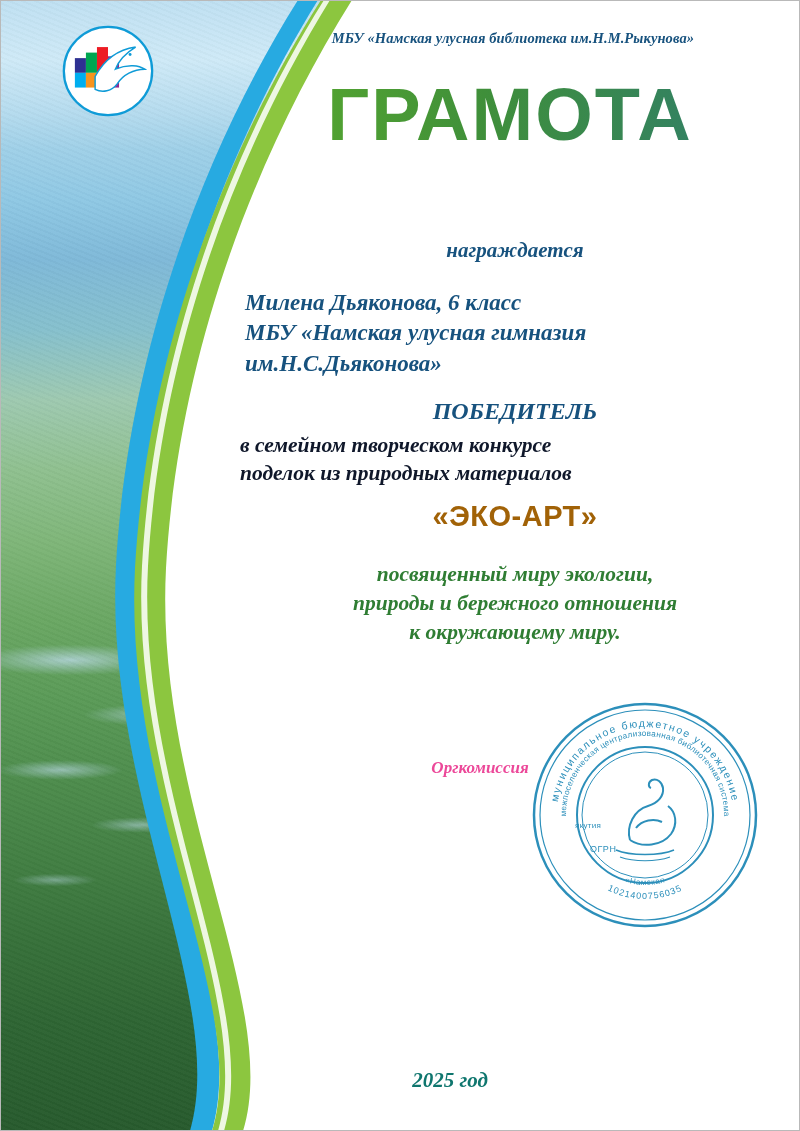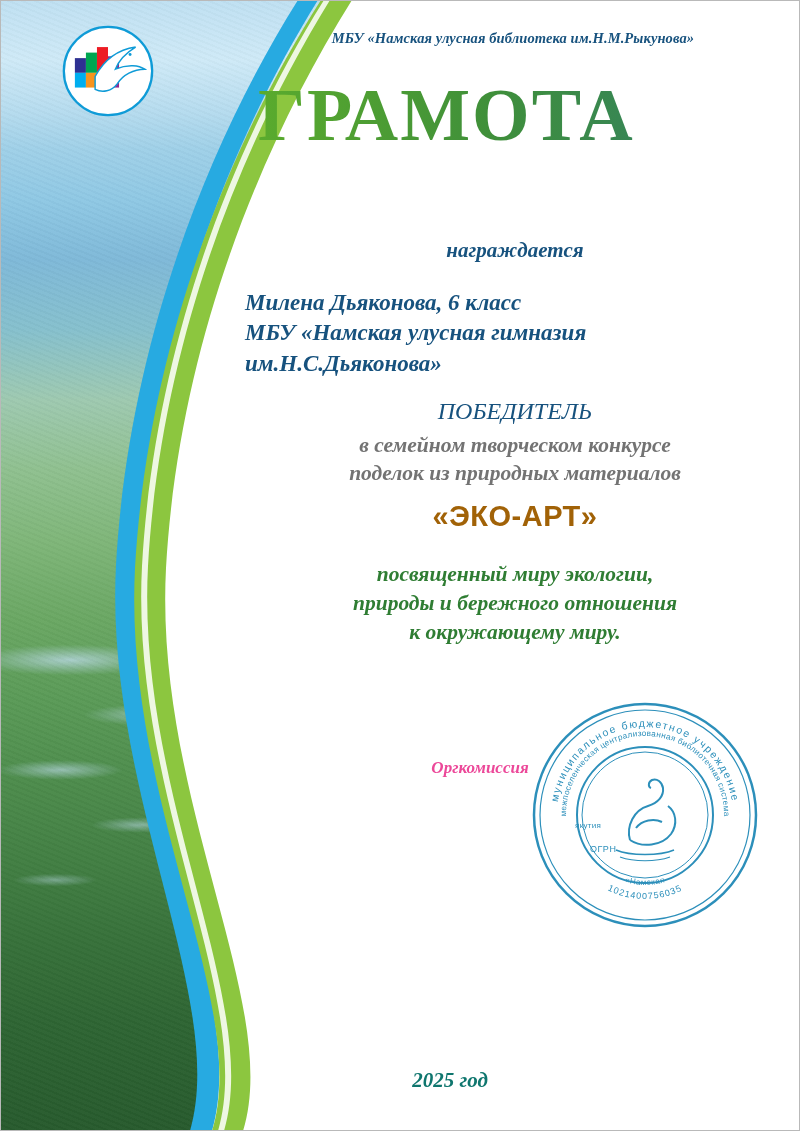--- a/index.html
+++ b/index.html
@@ -91,24 +91,24 @@
     font-weight: bold;
     font-style: italic;
     font-size: 14.5px;
     color: #17527e;
     letter-spacing: .1px;
   }
 
   
   .title {
     position: absolute;
-    left: 258px; top: 78px;
+    left: 250px; top: 78px;
     width: 520px;
-    text-align: left;
-    font-family: Liberation Serif, serif;
+    text-align: center;
+    font-family: Liberation Sans, sans-serif;
     font-weight: bold;
     font-size: 74px;
     line-height: 1;
     letter-spacing: 2px;
     background: linear-gradient(90deg, #5aab2d 0%, #3f8f3a 45%, #2f7d6f 100%);
     -webkit-background-clip: text;
     background-clip: text;
     color: transparent;
     text-shadow: none;
   }
@@ -135,36 +135,36 @@
     font-size: 23px;
     line-height: 1.32;
     color: #17527e;
   }
   .prize {
     position: absolute;
     left: 250px; top: 398px;
     width: 530px;
     text-align: center;
     font-family: "Liberation Serif", serif;
-    font-weight: normal;
+    font-weight: bold;
     font-style: italic;
     font-size: 24px;
     color: #17527e;
   }
   .contest {
     position: absolute;
     left: 240px; top: 432px;
     width: 550px;
-    text-align: center;
+    text-align: left;
     font-family: "Liberation Serif", serif;
     font-weight: bold;
     font-style: italic;
     font-size: 21.5px;
     line-height: 1.3;
-    color: #737373;
+    color: #0f172a;
   }
   .contest-name {
     position: absolute;
     left: 250px; top: 500px;
     width: 530px;
     text-align: center;
     font-family: "Liberation Sans", sans-serif;
     font-weight: bold;
     font-size: 29px;
     color: #a16207;

